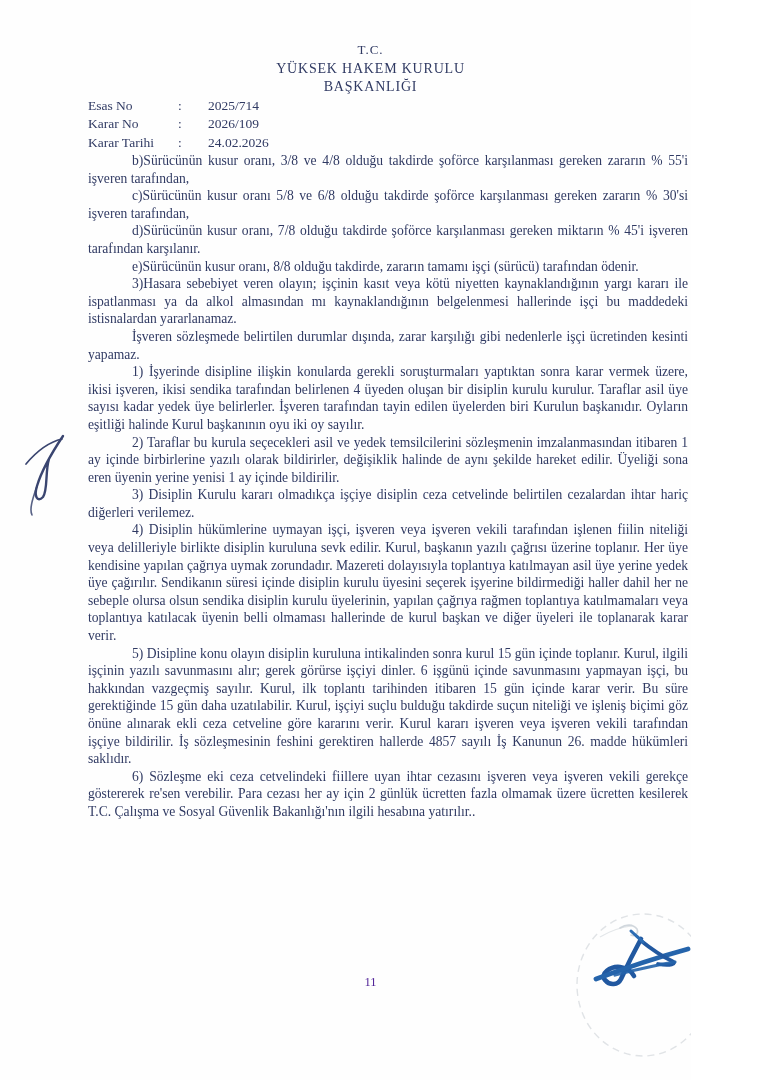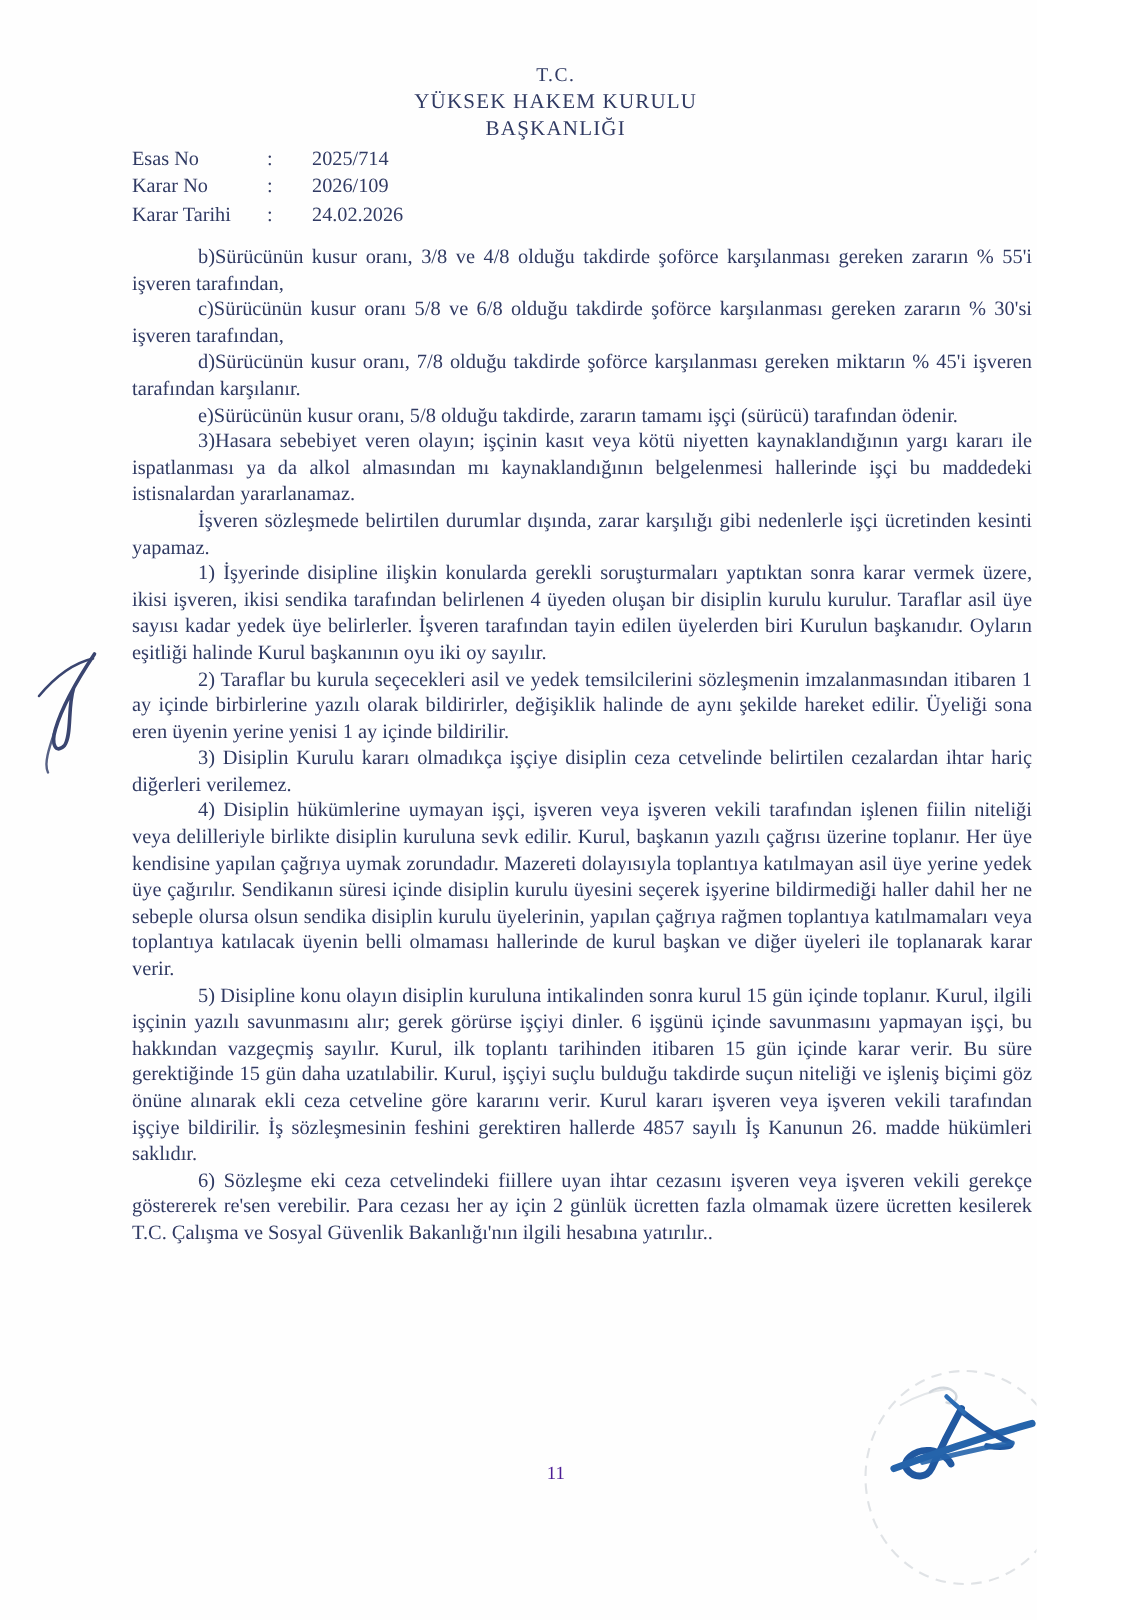--- a/index.html
+++ b/index.html
@@ -41,21 +41,21 @@
     position: absolute;
     top: 97px; left: 88px;
     font-size: 13.5px;
     line-height: 18.3px;
   }
   .case-info .row { display: flex; }
   .case-info .lbl { width: 90px; }
   .case-info .sep { width: 30px; }
   .body-text {
     position: absolute;
-    top: 162px; left: 88px;
+    top: 152px; left: 88px;
     width: 600px;
     font-size: 13.6px;
     line-height: 17.6px;
     text-align: justify;
   }
   .body-text p {
     margin: 0;
     text-indent: 44px;
   }
   .article-heading {
@@ -109,21 +109,21 @@
       <span class="lbl">Karar Tarihi</span>
       <span class="sep">:</span>
       <span class="val">24.02.2026</span>
     </div>
   </section>
 
   <main class="body-text">
     <p>b)Sürücünün kusur oranı, 3/8 ve 4/8 olduğu takdirde şoförce karşılanması gereken zararın % 55'i işveren tarafından,</p>
     <p>c)Sürücünün kusur oranı 5/8 ve 6/8 olduğu takdirde şoförce karşılanması gereken zararın % 30'si işveren tarafından,</p>
     <p>d)Sürücünün kusur oranı, 7/8 olduğu takdirde şoförce karşılanması gereken miktarın % 45'i işveren tarafından karşılanır.</p>
-    <p>e)Sürücünün kusur oranı, 5/8 olduğu takdirde, zararın tamamı işçi (sürücü) tarafından ödenir.</p>
+    <p>e)Sürücünün kusur oranı, 8/8 olduğu takdirde, zararın tamamı işçi (sürücü) tarafından ödenir.</p>
     <p>3)Hasara sebebiyet veren olayın; işçinin kasıt veya kötü niyetten kaynaklandığının yargı kararı ile ispatlanması ya da alkol almasından mı kaynaklandığının belgelenmesi hallerinde işçi bu maddedeki istisnalardan yararlanamaz.</p>
     <p>İşveren sözleşmede belirtilen durumlar dışında, zarar karşılığı gibi nedenlerle işçi ücretinden kesinti yapamaz.</p>
 
 
     <p>1) İşyerinde disipline ilişkin konularda gerekli soruşturmaları yaptıktan sonra karar vermek üzere, ikisi işveren, ikisi sendika tarafından belirlenen 4 üyeden oluşan bir disiplin kurulu kurulur. Taraflar asil üye sayısı kadar yedek üye belirlerler. İşveren tarafından tayin edilen üyelerden biri Kurulun başkanıdır. Oyların eşitliği halinde Kurul başkanının oyu iki oy sayılır.</p>
     <p>2) Taraflar bu kurula seçecekleri asil ve yedek temsilcilerini sözleşmenin imzalanmasından itibaren 1 ay içinde birbirlerine yazılı olarak bildirirler, değişiklik halinde de aynı şekilde hareket edilir. Üyeliği sona eren üyenin yerine yenisi 1 ay içinde bildirilir.</p>
     <p>3) Disiplin Kurulu kararı olmadıkça işçiye disiplin ceza cetvelinde belirtilen cezalardan ihtar hariç diğerleri verilemez.</p>
     <p>4) Disiplin hükümlerine uymayan işçi, işveren veya işveren vekili tarafından işlenen fiilin niteliği veya delilleriyle birlikte disiplin kuruluna sevk edilir. Kurul, başkanın yazılı çağrısı üzerine toplanır. Her üye kendisine yapılan çağrıya uymak zorundadır. Mazereti dolayısıyla toplantıya katılmayan asil üye yerine yedek üye çağırılır. Sendikanın süresi içinde disiplin kurulu üyesini seçerek işyerine bildirmediği haller dahil her ne sebeple olursa olsun sendika disiplin kurulu üyelerinin, yapılan çağrıya rağmen toplantıya katılmamaları veya toplantıya katılacak üyenin belli olmaması hallerinde de kurul başkan ve diğer üyeleri ile toplanarak karar verir.</p>
     <p>5) Disipline konu olayın disiplin kuruluna intikalinden sonra kurul 15 gün içinde toplanır. Kurul, ilgili işçinin yazılı savunmasını alır; gerek görürse işçiyi dinler. 6 işgünü içinde savunmasını yapmayan işçi, bu hakkından vazgeçmiş sayılır. Kurul, ilk toplantı tarihinden itibaren 15 gün içinde karar verir. Bu süre gerektiğinde 15 gün daha uzatılabilir. Kurul, işçiyi suçlu bulduğu takdirde suçun niteliği ve işleniş biçimi göz önüne alınarak ekli ceza cetveline göre kararını verir. Kurul kararı işveren veya işveren vekili tarafından işçiye bildirilir. İş sözleşmesinin feshini gerektiren hallerde 4857 sayılı İş Kanunun 26. madde hükümleri saklıdır.</p>
     <p>6) Sözleşme eki ceza cetvelindeki fiillere uyan ihtar cezasını işveren veya işveren vekili gerekçe göstererek re'sen verebilir. Para cezası her ay için 2 günlük ücretten fazla olmamak üzere ücretten kesilerek T.C. Çalışma ve Sosyal Güvenlik Bakanlığı'nın ilgili hesabına yatırılır..</p>

